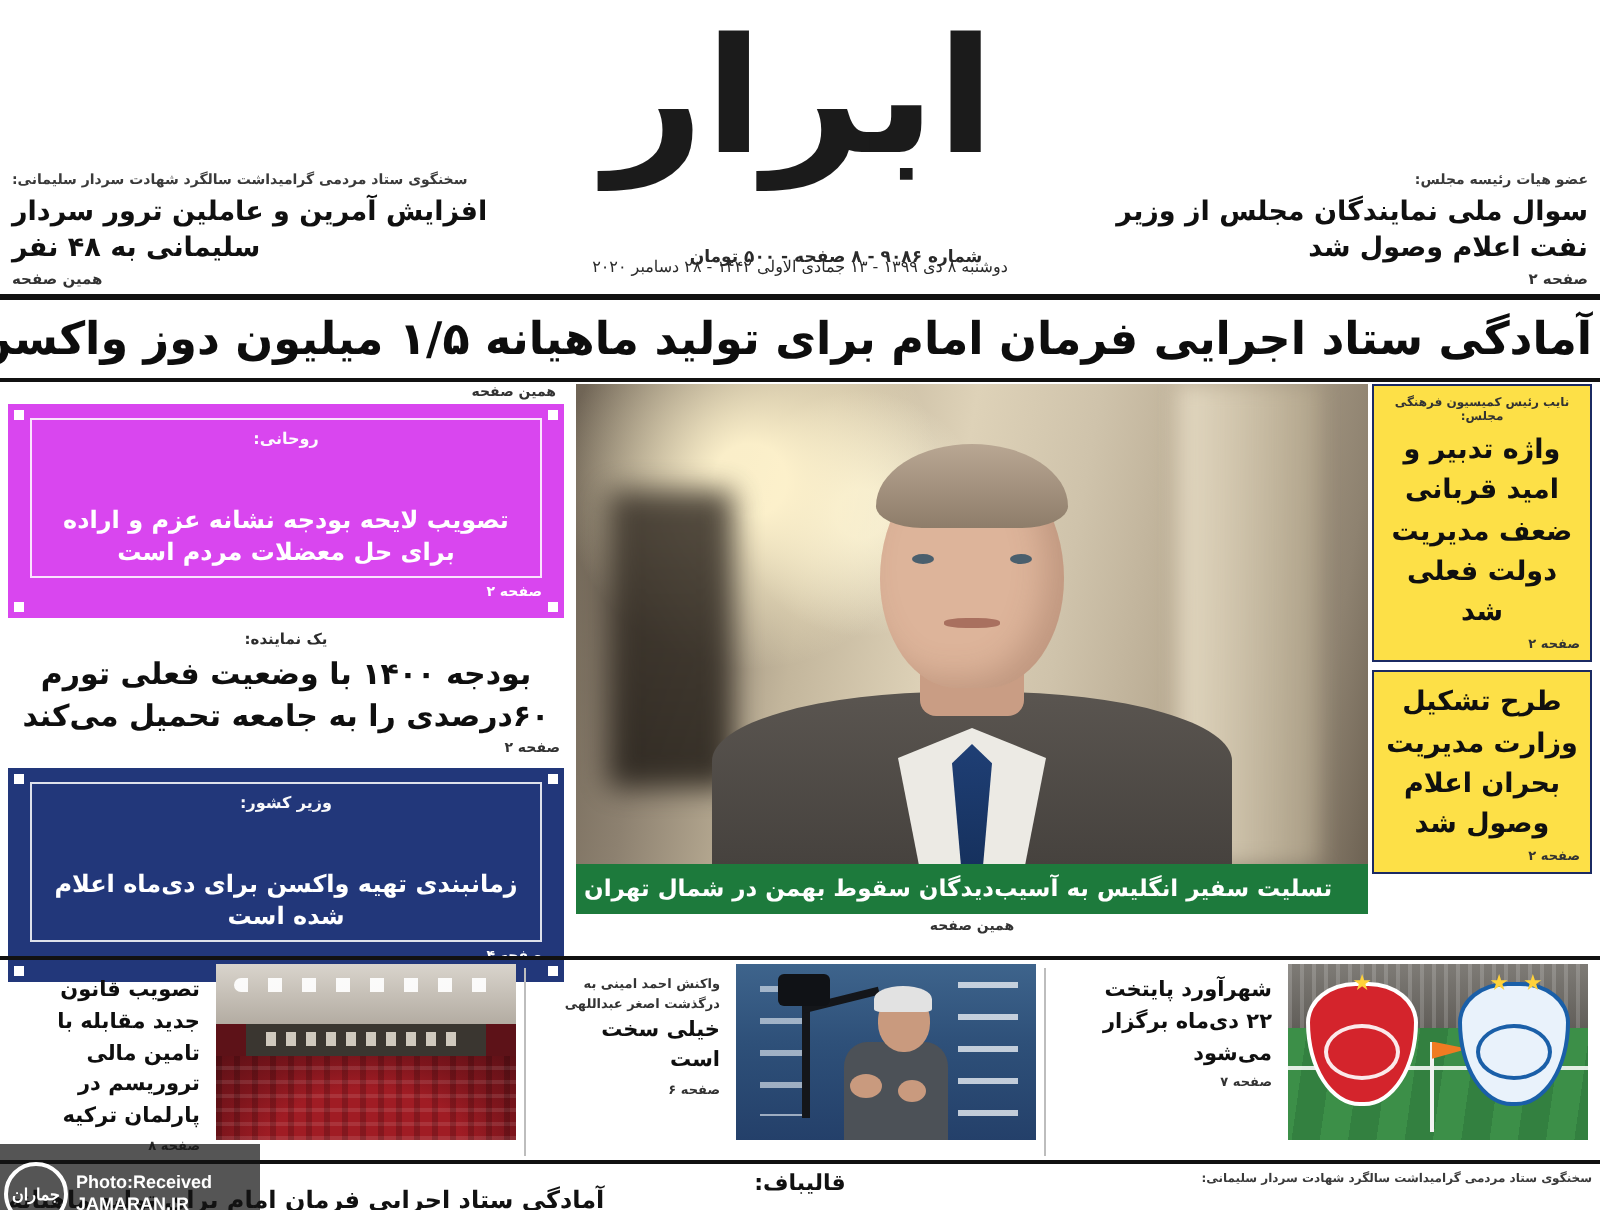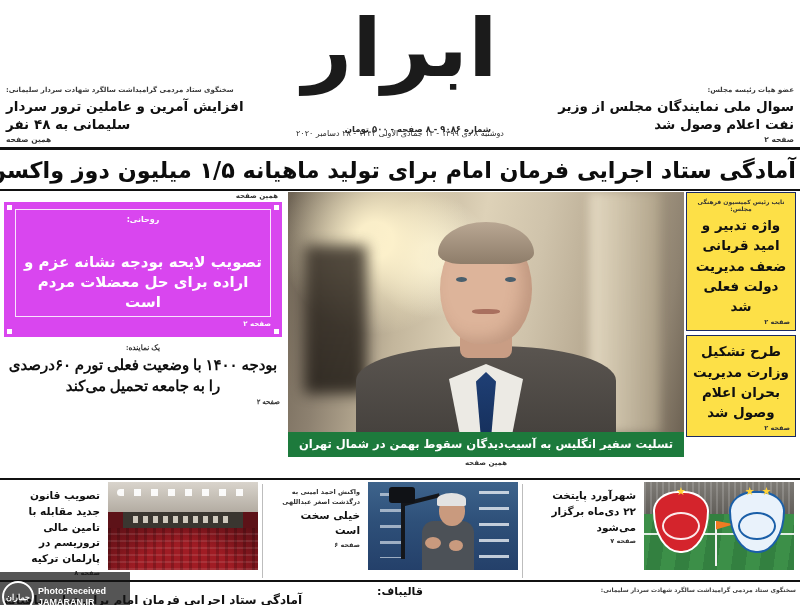--- a/index.html
+++ b/index.html
@@ -56,34 +56,34 @@
   .col-left{position:absolute;left:4px;top:0;width:278px;}
   .samepage{font-size:7px;font-weight:bold;color:#333;text-align:right;margin:0 4px 2px 0;}
 
   .quotebox{
     position:relative;padding:7px 11px 9px 11px;
     color:#fff;text-align:center;margin-bottom:4px;
   }
   .quotebox.red{background:#d946ef;}
   .quotebox.blue{background:#22377a;}
   .qb-kicker{font-size:8px;font-weight:bold;margin-bottom:3px;opacity:.97;}
-  .qb-text{font-size:15px;font-weight:bold;line-height:1.34;margin-top:28px;}
+  .qb-text{font-size:12px;font-weight:bold;line-height:1.34;margin-top:28px;}
   .qb-page{font-size:7px;font-weight:bold;text-align:right;margin-top:3px;}
   
   .quotebox:before,.quotebox:after,
   .qb-c1,.qb-c2{
     content:"";position:absolute;width:5px;height:5px;background:#fff;
   }
   .quotebox:before{left:3px;top:3px;}
   .quotebox:after{right:3px;top:3px;}
   .qb-c1{left:3px;bottom:3px;}
   .qb-c2{right:3px;bottom:3px;}
   .qb-inner{border:1px solid rgba(255,255,255,.85);padding:5px 6px 4px 6px;}
 
-  .plainbox{margin:6px 2px 6px 2px;text-align:center;font-family:Liberation Serif, serif;}
+  .plainbox{margin:6px 2px 6px 2px;text-align:center;}
   .pb-kicker{font-size:7.5px;font-weight:bold;color:#2d2d2d;margin-bottom:3px;}
   .pb-text{font-size:15px;font-weight:bold;color:#0f0f0f;line-height:1.36;}
   .pb-page{font-size:7px;font-weight:bold;color:#333;text-align:right;margin-top:2px;}
 
   
   .col-photo{position:absolute;left:288px;top:0;width:396px;}
   .photo-frame{
     position:relative;width:396px;height:240px;overflow:hidden;
     background:#9a8f7d;
   }
@@ -136,21 +136,21 @@
     width:96px;height:42px;background:linear-gradient(180deg,#b9a793,#8e7d6a);
     border-radius:50% 50% 24% 24% / 74% 74% 26% 26%;
   }
   .p-eye{position:absolute;width:11px;height:5px;background:#4a5f6d;border-radius:50%;bottom:150px;}
   .p-eye.l{left:50%;margin-left:-30px;}
   .p-eye.r{left:50%;margin-left:19px;}
   .p-mouth{position:absolute;left:50%;margin-left:-14px;bottom:118px;width:28px;height:5px;background:#a9705f;border-radius:40%;}
 
   .caption-bar{
     width:396px;background:#1d7a3c;color:#fff;
-    text-align:center;font-size:11.5px;font-weight:bold;
+    text-align:left;font-size:11.5px;font-weight:bold;
     padding:5px 4px 6px 4px;box-sizing:border-box;
   }
   .caption-page{font-size:7px;font-weight:bold;color:#333;text-align:center;margin-top:2px;}
 
   
   .col-right{position:absolute;right:4px;top:0;width:110px;}
   .sidebox{
     border:1.6px solid #1b2a63;background:#fde047;
     padding:5px 5px 4px 5px;text-align:center;margin-bottom:4px;
   }
@@ -296,20 +296,29 @@
         </div>
         <div class="qb-page">صفحه ۲</div>
       </div>
 
       <div class="plainbox">
         <div class="pb-kicker">یک نماینده:</div>
         <div class="pb-text">بودجه ۱۴۰۰ با وضعیت فعلی تورم ۶۰درصدی را به جامعه تحمیل می‌کند</div>
         <div class="pb-page">صفحه ۲</div>
       </div>
 
+      <div class="quotebox blue">
+        <span class="qb-c1"></span>
+          <span class="qb-c2"></span>
+        <div class="qb-inner">
+          <div class="qb-kicker">وزیر کشور:</div>
+          <div class="qb-text">زمانبندی تهیه واکسن برای دی‌ماه اعلام شده است</div>
+        </div>
+        <div class="qb-page">صفحه ۴</div>
+      </div>
     </div>
 
     <div class="col-photo">
       <div class="photo-frame">
         <div class="photo-bg"></div>
         <div class="photo-dark"></div>
         <div class="photo-pillar"></div>
         <div class="p-suit"></div>
         <div class="p-shirt"></div>
         <div class="p-tie"></div>

